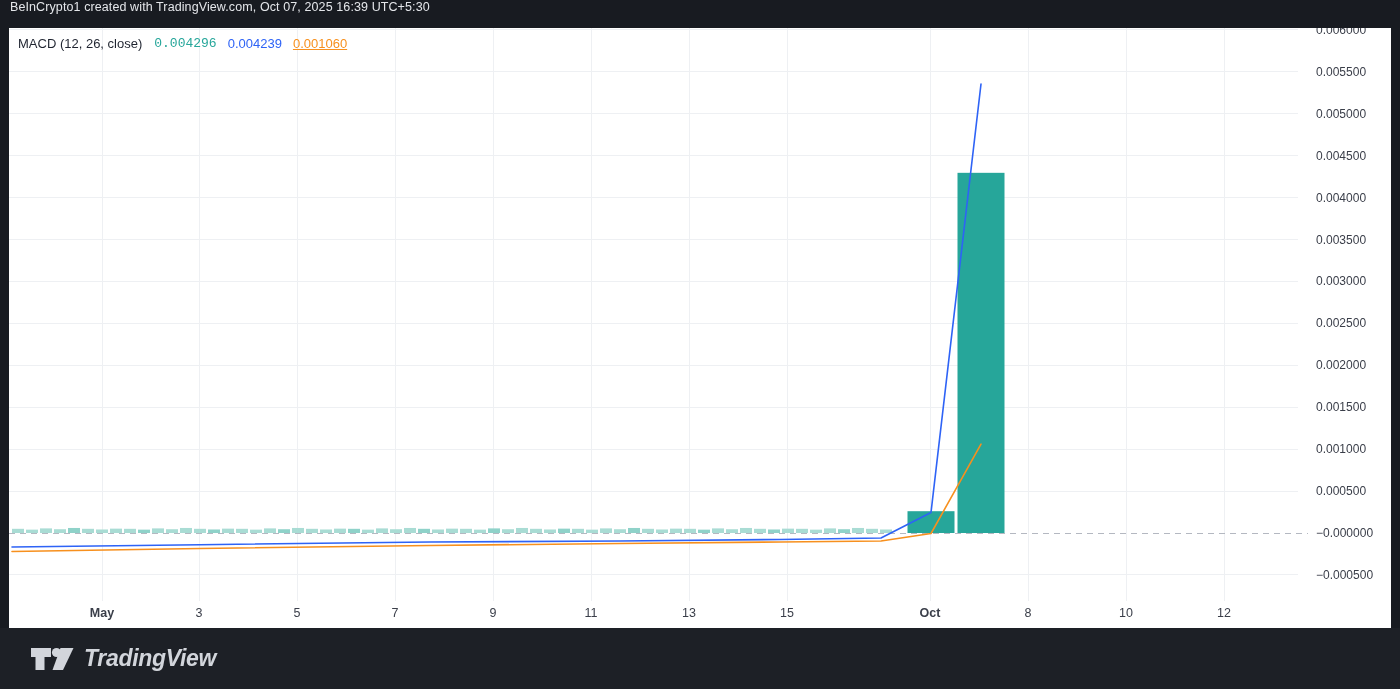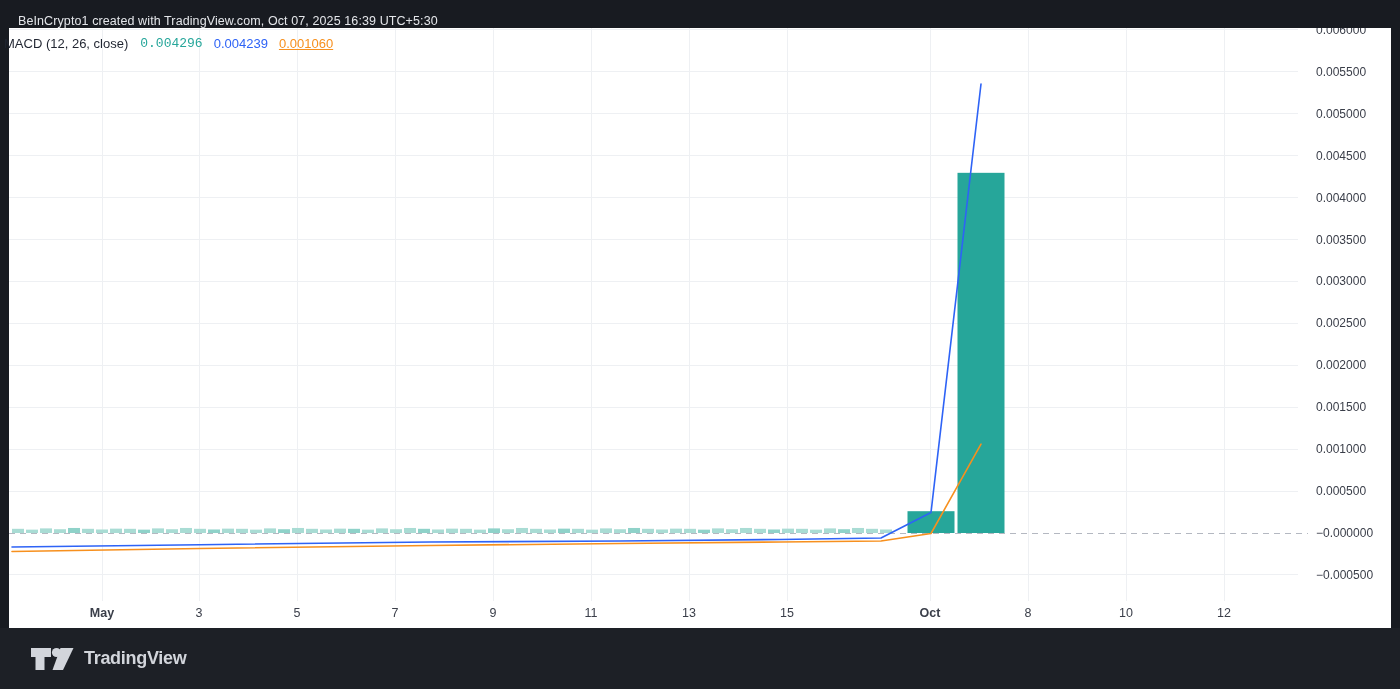--- a/index.html
+++ b/index.html
@@ -1,42 +1,43 @@
 <!DOCTYPE html>
 <html><head>
 <meta charset="utf-8">
 <style>
   html,body{margin:0;padding:0;}
   body{width:1400px;height:689px;font-family:"Liberation Sans",sans-serif;background:#ffffff;overflow:hidden;}
   .screen{position:relative;width:1400px;height:689px;background:#ffffff;}
   .topbar{
     position:absolute;left:0;top:0;width:1400px;height:28px;
-    background:#181b21;color:#e4e6ea;display:flex;align-items:flex-end;
-    font-size:12.5px;padding-left:18px;box-sizing:border-box;letter-spacing:.1px;
+    background:#181b21;color:#e4e6ea;display:flex;align-items:flex-start;
+    font-size:12.5px;padding-left:10px;box-sizing:border-box;letter-spacing:.1px;
   }
   .chart-region{position:absolute;left:0;top:28px;width:1400px;height:464px;background:#ffffff;}
   #chart-svg{position:absolute;left:0;top:0;width:1400px;height:600px;display:block;}
   .edge-strip{position:absolute;top:0;height:600px;background:#181b21;}
   .edge-strip.left{left:0;width:9px;}
   .edge-strip.right{left:1391px;width:9px;}
   .legend{
-    position:absolute;left:4px;top:8px;display:flex;align-items:center;
+    position:absolute;left:18px;top:8px;display:flex;align-items:center;
     font-size:13px;white-space:nowrap;
   }
   .legend-title{color:#1f2430;margin-right:12px;}
   .legend-val{margin-right:11px;}
   .bottombar{
     position:absolute;left:0;top:628px;width:1400px;height:61px;
     background:#1d2026;display:flex;align-items:center;padding-left:30px;box-sizing:border-box;
   }
   .tv-logo{display:flex;align-items:center;gap:10px;cursor:pointer;}
   .tv-logo svg{display:block;}
   .tv-logo-text{
-    color:#d2d5db;font-size:18px;font-weight:700;letter-spacing:-0.3px;
+    color:#d2d5db;font-size:23px;font-weight:700;letter-spacing:-0.3px;
     font-family:"Liberation Sans",sans-serif;
+    font-style:italic;
   }
 </style>
 </head>
 <body>
 
 <div class="screen">
 
   <div class="topbar">
     <span>BeInCrypto1 created with TradingView.com, Oct 07, 2025 16:39 UTC+5:30</span>
   </div>

